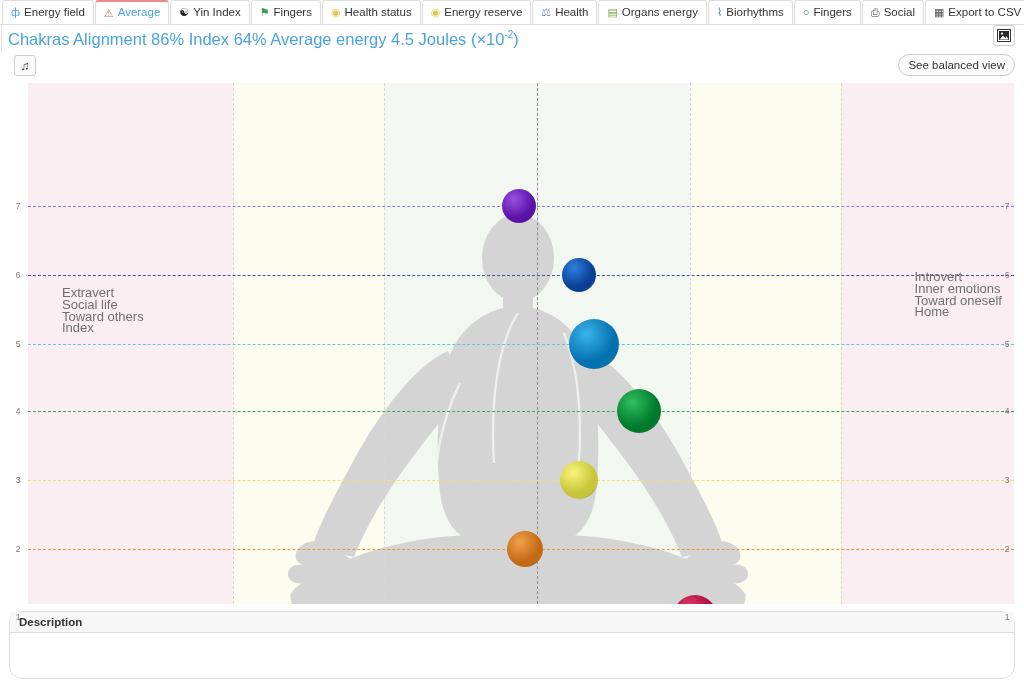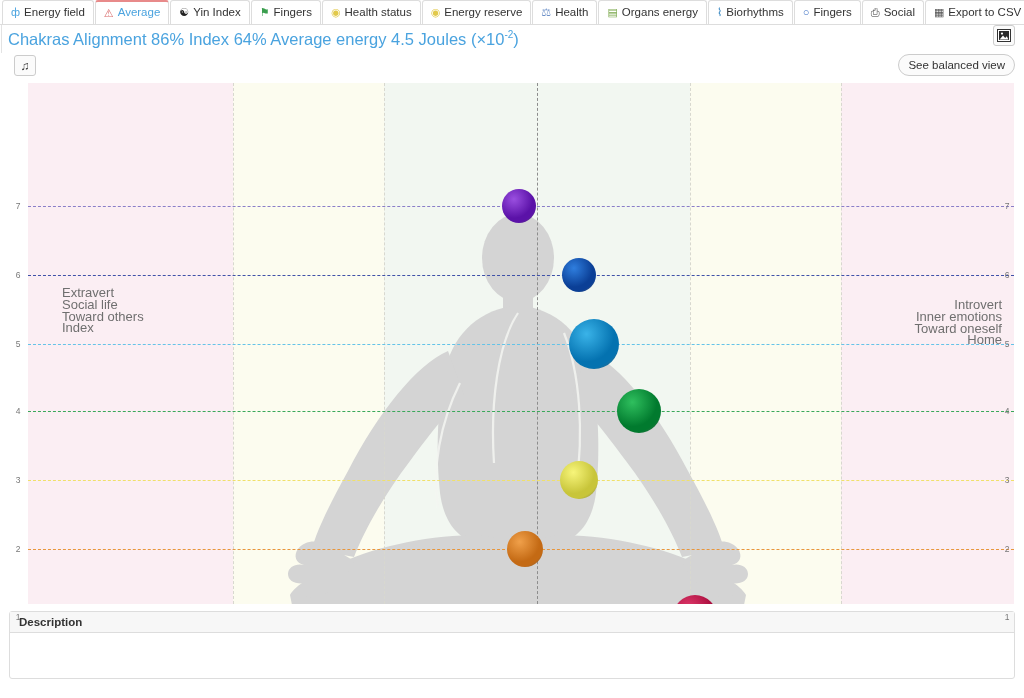--- a/index.html
+++ b/index.html
@@ -141,31 +141,31 @@
   .ytick.right { right: 1px; }
 
   .polelabel {
     position: absolute;
     font-size: 13px;
     color: #6f6f6f;
     line-height: 11.8px;
     white-space: nowrap;
   }
   .polelabel.l { left: 53px; top: 204px; text-align: left; }
-  .polelabel.r { right: 13px; top: 216px; text-align: right; margin-left: 28px; }
+  .polelabel.r { right: 13px; top: 188px; text-align: left; margin-left: 28px; }
 
   .silhouette { position: absolute; left: 0; top: 0; }
 
   .chakra { position: absolute; border-radius: 50%; cursor: pointer; }
 
   
   .desc {
     margin: 7px 9px 0 9px;
     border: 1px solid #dddddd;
-    border-radius: 3px;
+    border-radius: 13px;
     background: #ffffff;
     height: 68px;
   }
   .desc-head {
     height: 21px;
     background: #f7f7f7;
     border-bottom: 1px solid #dddddd;
     display: flex; align-items: center;
     padding: 0 9px;
     font-size: 11.5px;

